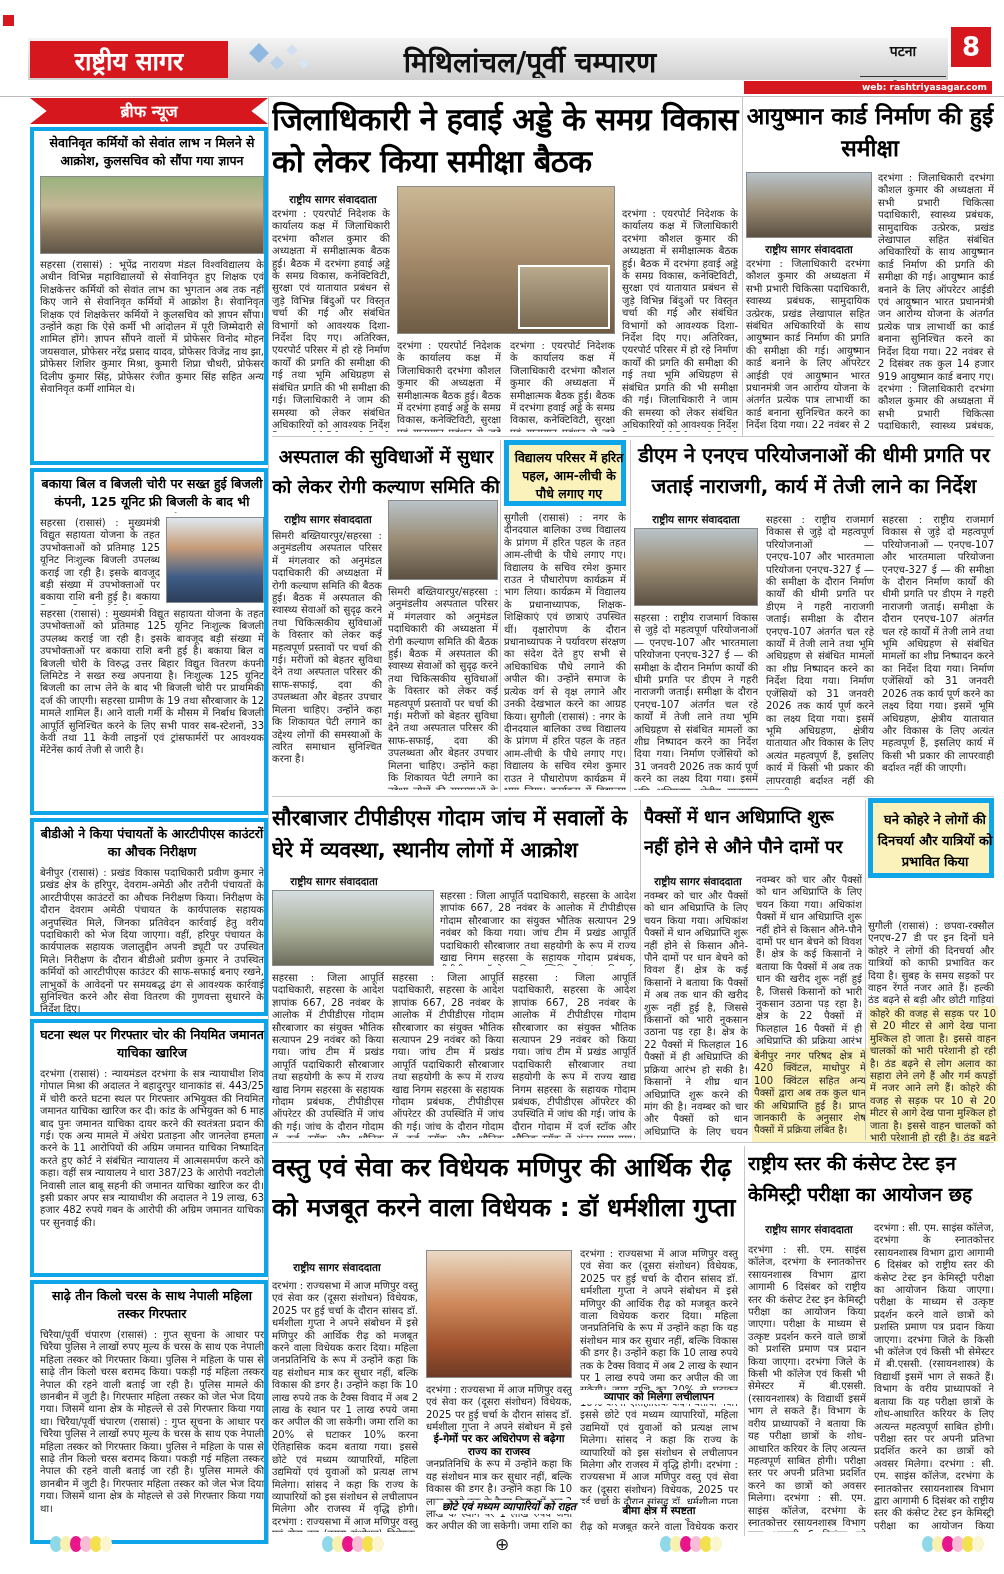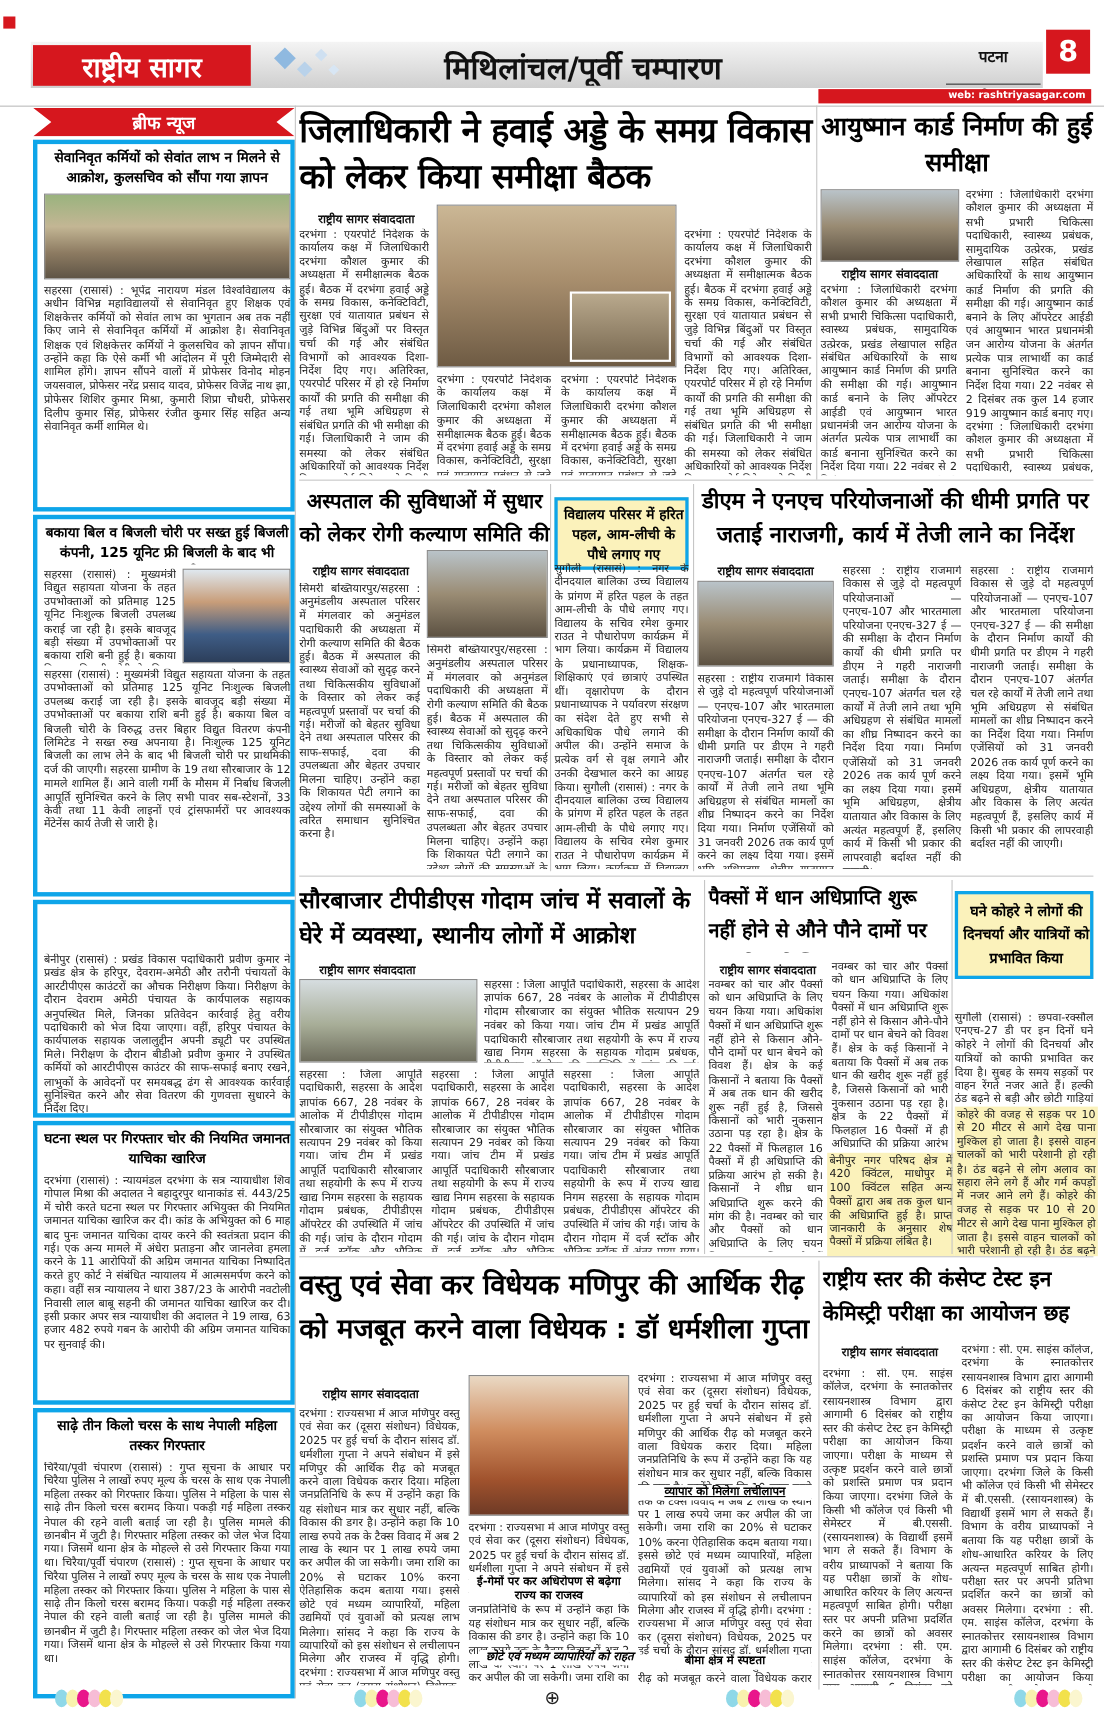--- a/index.html
+++ b/index.html
@@ -35,21 +35,21 @@
   .tx{position:absolute;font-size:10px;line-height:12.4px;text-align:justify;color:#1c1c1c;overflow:hidden;}
   .photo{position:absolute;border:1px solid #8a8a8a;box-sizing:border-box;}
   .ph-group{background:linear-gradient(180deg,#9ab37e 0%,#c3b694 38%,#8c7a61 70%,#5f5546 100%);}
   .ph-office{background:linear-gradient(180deg,#cbb795 0%,#a98f6e 45%,#6e5b44 100%);}
   .ph-meeting{background:linear-gradient(180deg,#b9c3c9 0%,#9a8c74 50%,#5c5142 100%);}
   .ph-portrait{background:linear-gradient(180deg,#dfe8ef 0%,#c89d79 35%,#3f5d86 70%,#2c3e5a 100%);}
   .ph-street{background:linear-gradient(180deg,#d6dde0 0%,#a7ad97 55%,#6d6c5c 100%);}
   .ph-woman{background:linear-gradient(180deg,#ead9c4 0%,#cf8c5e 40%,#a0522d 75%,#6e3a26 100%);}
   .inset{position:absolute;right:4px;bottom:4px;width:88px;height:60px;border:2px solid #fff;
          background:linear-gradient(180deg,#b9a98d,#7a6a52);}
-  .ybox{background:var(--yellow,#fbf2bb);border:3px solid #0ea5e9;box-sizing:border-box;margin-top:12px;}
+  .ybox{background:var(--yellow,#fbf2bb);border:5px solid #0ea5e9;box-sizing:border-box;}
   .yhi{background:var(--yellow,#fbf2bb);}
   .subhead{position:absolute;font-size:10.5px;font-weight:bold;text-align:center;background:#fff;
            color:#000;overflow:hidden;line-height:12.5px;}
   .vrule{position:absolute;width:1px;background:#c6c6c6;}
   .hrule{position:absolute;height:1px;background:#c6c6c6;}
   
   .dots{position:absolute;display:flex;}
   .dot{width:12px;height:16px;border-radius:50%;margin-right:-2px;display:inline-block;}
   .regmark{position:absolute;font-size:17px;color:#222;}
 </style>
@@ -89,20 +89,21 @@
   </div>
 
   <div class="story-box" style="left:30px;top:468px;width:238px;height:347px;">
     <div class="hl center" style="left:4px;top:3px;width:228px;height:38px;font-size:12.5px;line-height:18px;">बकाया बिल व बिजली चोरी पर सख्त हुई बिजली कंपनी, 125 यूनिट फ्री बिजली के बाद भी बकाया जारी</div>
     <div class="photo ph-portrait" style="left:132px;top:45px;width:98px;height:86px;"></div>
     <div class="tx" style="left:6px;top:45px;width:120px;height:88px;">सहरसा (रासासं) : मुख्यमंत्री विद्युत सहायता योजना के तहत उपभोक्ताओं को प्रतिमाह 125 यूनिट निःशुल्क बिजली उपलब्ध कराई जा रही है। इसके बावजूद बड़ी संख्या में उपभोक्ताओं पर बकाया राशि बनी हुई है। बकाया बिल व बिजली चोरी के विरुद्ध उत्तर बिहार विद्युत वितरण कंपनी लिमिटेड ने सख्त रुख अपनाया है। निःशुल्क 125 यूनिट बिजली का लाभ लेने के बाद भी बिजली चोरी पर प्राथमिकी दर्ज की जाएगी। सहरसा ग्रामीण के 19 तथा सौरबाजार के 12 मामले शामिल हैं। आने वाली गर्मी के मौसम में निर्बाध बिजली आपूर्ति सुनिश्चित करने के लिए सभी पावर सब-स्टेशनों, 33 केवी तथा 11 केवी लाइनों एवं ट्रांसफार्मरों पर आवश्यक मेंटेनेंस कार्य तेजी से जारी है।</div>
     <div class="tx" style="left:6px;top:136px;width:224px;height:204px;">सहरसा (रासासं) : मुख्यमंत्री विद्युत सहायता योजना के तहत उपभोक्ताओं को प्रतिमाह 125 यूनिट निःशुल्क बिजली उपलब्ध कराई जा रही है। इसके बावजूद बड़ी संख्या में उपभोक्ताओं पर बकाया राशि बनी हुई है। बकाया बिल व बिजली चोरी के विरुद्ध उत्तर बिहार विद्युत वितरण कंपनी लिमिटेड ने सख्त रुख अपनाया है। निःशुल्क 125 यूनिट बिजली का लाभ लेने के बाद भी बिजली चोरी पर प्राथमिकी दर्ज की जाएगी। सहरसा ग्रामीण के 19 तथा सौरबाजार के 12 मामले शामिल हैं। आने वाली गर्मी के मौसम में निर्बाध बिजली आपूर्ति सुनिश्चित करने के लिए सभी पावर सब-स्टेशनों, 33 केवी तथा 11 केवी लाइनों एवं ट्रांसफार्मरों पर आवश्यक मेंटेनेंस कार्य तेजी से जारी है।</div>
   </div>
 
   <div class="story-box" style="left:30px;top:818px;width:238px;height:198px;">
+    <div class="hl center" style="left:4px;top:3px;width:228px;height:38px;font-size:12.5px;line-height:18px;">बीडीओ ने किया पंचायतों के आरटीपीएस काउंटरों का औचक निरीक्षण</div>
     <div class="tx" style="left:6px;top:45px;width:224px;height:146px;">बेनीपुर (रासासं) : प्रखंड विकास पदाधिकारी प्रवीण कुमार ने प्रखंड क्षेत्र के हरिपुर, देवराम-अमेठी और तरौनी पंचायतों के आरटीपीएस काउंटरों का औचक निरीक्षण किया। निरीक्षण के दौरान देवराम अमेठी पंचायत के कार्यपालक सहायक अनुपस्थित मिले, जिनका प्रतिवेदन कार्रवाई हेतु वरीय पदाधिकारी को भेज दिया जाएगा। वहीं, हरिपुर पंचायत के कार्यपालक सहायक जलालुद्दीन अपनी ड्यूटी पर उपस्थित मिले। निरीक्षण के दौरान बीडीओ प्रवीण कुमार ने उपस्थित कर्मियों को आरटीपीएस काउंटर की साफ-सफाई बनाए रखने, लाभुकों के आवेदनों पर समयबद्ध ढंग से आवश्यक कार्रवाई सुनिश्चित करने और सेवा वितरण की गुणवत्ता सुधारने के निर्देश दिए।</div>
   </div>
 
   <div class="story-box" style="left:30px;top:1019px;width:238px;height:258px;">
     <div class="hl center" style="left:4px;top:3px;width:228px;height:38px;font-size:12.5px;line-height:18px;">घटना स्थल पर गिरफ्तार चोर की नियमित जमानत याचिका खारिज</div>
     <div class="tx" style="left:6px;top:45px;width:224px;height:206px;">दरभंगा (रासासं) : न्यायमंडल दरभंगा के सत्र न्यायाधीश शिव गोपाल मिश्रा की अदालत ने बहादुरपुर थानाकांड सं. 443/25 में चोरी करते घटना स्थल पर गिरफ्तार अभियुक्त की नियमित जमानत याचिका खारिज कर दी। कांड के अभियुक्त को 6 माह बाद पुनः जमानत याचिका दायर करने की स्वतंत्रता प्रदान की गई। एक अन्य मामले में अंधेरा प्रताड़ना और जानलेवा हमला करने के 11 आरोपियों की अग्रिम जमानत याचिका निष्पादित करते हुए कोर्ट ने संबंधित न्यायालय में आत्मसमर्पण करने को कहा। वहीं सत्र न्यायालय ने धारा 387/23 के आरोपी नवटोली निवासी लाल बाबू सहनी की जमानत याचिका खारिज कर दी। इसी प्रकार अपर सत्र न्यायाधीश की अदालत ने 19 लाख, 63 हजार 482 रुपये गबन के आरोपी की अग्रिम जमानत याचिका पर सुनवाई की।</div>
   </div>
 
   <div class="story-box" style="left:30px;top:1280px;width:238px;height:264px;">
     <div class="hl center" style="left:4px;top:3px;width:228px;height:38px;font-size:12.5px;line-height:18px;">साढ़े तीन किलो चरस के साथ नेपाली महिला तस्कर गिरफ्तार</div>
@@ -174,21 +175,21 @@
   <div class="vrule" style="left:640px;top:800px;height:340px;"></div>
   <div class="vrule" style="left:865px;top:800px;height:340px;"></div>
   <div class="hrule" style="left:272px;top:1142px;width:722px;"></div>
 
   <div class="hl" style="left:272px;top:1148px;width:470px;height:80px;font-size:25px;line-height:40px;">वस्तु एवं सेवा कर विधेयक मणिपुर की आर्थिक रीढ़ को मजबूत करने वाला विधेयक : डॉ धर्मशीला गुप्ता</div>
   <div class="byline" style="left:272px;top:1260px;width:130px;">राष्ट्रीय सागर संवाददाता</div>
   <div class="photo ph-woman" style="left:426px;top:1250px;width:146px;height:128px;"></div>
   <div class="tx" style="left:272px;top:1280px;width:146px;height:252px;">दरभंगा : राज्यसभा में आज मणिपुर वस्तु एवं सेवा कर (दूसरा संशोधन) विधेयक, 2025 पर हुई चर्चा के दौरान सांसद डॉ. धर्मशीला गुप्ता ने अपने संबोधन में इसे मणिपुर की आर्थिक रीढ़ को मजबूत करने वाला विधेयक करार दिया। महिला जनप्रतिनिधि के रूप में उन्होंने कहा कि यह संशोधन मात्र कर सुधार नहीं, बल्कि विकास की डगर है। उन्होंने कहा कि 10 लाख रुपये तक के टैक्स विवाद में अब 2 लाख के स्थान पर 1 लाख रुपये जमा कर अपील की जा सकेगी। जमा राशि का 20% से घटाकर 10% करना ऐतिहासिक कदम बताया गया। इससे छोटे एवं मध्यम व्यापारियों, महिला उद्यमियों एवं युवाओं को प्रत्यक्ष लाभ मिलेगा। सांसद ने कहा कि राज्य के व्यापारियों को इस संशोधन से लचीलापन मिलेगा और राजस्व में वृद्धि होगी। दरभंगा : राज्यसभा में आज मणिपुर वस्तु एवं सेवा कर (दूसरा संशोधन) विधेयक, 2025 पर हुई चर्चा के दौरान सांसद डॉ. धर्मशीला गुप्ता ने अपने संबोधन में इसे मणिपुर की आर्थिक रीढ़ को मजबूत करने वाला विधेयक करार दिया। महिला जनप्रतिनिधि के रूप में उन्होंने कहा कि यह संशोधन मात्र कर सुधार नहीं, बल्कि विकास की डगर है। उन्होंने कहा कि 10 लाख रुपये तक के टैक्स विवाद में अब 2 लाख के स्थान पर 1 लाख रुपये जमा कर अपील की जा सकेगी। जमा राशि का 20% से घटाकर 10% करना ऐतिहासिक कदम बताया गया। इससे छोटे एवं मध्यम व्यापारियों, महिला उद्यमियों एवं युवाओं को प्रत्यक्ष लाभ मिलेगा। सांसद ने कहा कि राज्य के व्यापारियों को इस संशोधन से लचीलापन मिलेगा और राजस्व में वृद्धि होगी।</div>
   <div class="tx" style="left:426px;top:1384px;width:146px;height:148px;">दरभंगा : राज्यसभा में आज मणिपुर वस्तु एवं सेवा कर (दूसरा संशोधन) विधेयक, 2025 पर हुई चर्चा के दौरान सांसद डॉ. धर्मशीला गुप्ता ने अपने संबोधन में इसे मणिपुर की आर्थिक रीढ़ को मजबूत करने वाला विधेयक करार दिया। महिला जनप्रतिनिधि के रूप में उन्होंने कहा कि यह संशोधन मात्र कर सुधार नहीं, बल्कि विकास की डगर है। उन्होंने कहा कि 10 लाख रुपये तक के टैक्स विवाद में अब 2 लाख के स्थान पर 1 लाख रुपये जमा कर अपील की जा सकेगी। जमा राशि का 20% से घटाकर 10% करना ऐतिहासिक कदम बताया गया। इससे छोटे एवं मध्यम व्यापारियों, महिला उद्यमियों एवं युवाओं को प्रत्यक्ष लाभ मिलेगा। सांसद ने कहा कि राज्य के व्यापारियों को इस संशोधन से लचीलापन मिलेगा और राजस्व में वृद्धि होगी।</div>
   <div class="tx" style="left:580px;top:1248px;width:158px;height:284px;">दरभंगा : राज्यसभा में आज मणिपुर वस्तु एवं सेवा कर (दूसरा संशोधन) विधेयक, 2025 पर हुई चर्चा के दौरान सांसद डॉ. धर्मशीला गुप्ता ने अपने संबोधन में इसे मणिपुर की आर्थिक रीढ़ को मजबूत करने वाला विधेयक करार दिया। महिला जनप्रतिनिधि के रूप में उन्होंने कहा कि यह संशोधन मात्र कर सुधार नहीं, बल्कि विकास की डगर है। उन्होंने कहा कि 10 लाख रुपये तक के टैक्स विवाद में अब 2 लाख के स्थान पर 1 लाख रुपये जमा कर अपील की जा सकेगी। जमा राशि का 20% से घटाकर 10% करना ऐतिहासिक कदम बताया गया। इससे छोटे एवं मध्यम व्यापारियों, महिला उद्यमियों एवं युवाओं को प्रत्यक्ष लाभ मिलेगा। सांसद ने कहा कि राज्य के व्यापारियों को इस संशोधन से लचीलापन मिलेगा और राजस्व में वृद्धि होगी। दरभंगा : राज्यसभा में आज मणिपुर वस्तु एवं सेवा कर (दूसरा संशोधन) विधेयक, 2025 पर हुई चर्चा के दौरान सांसद डॉ. धर्मशीला गुप्ता ने अपने संबोधन में इसे मणिपुर की आर्थिक रीढ़ को मजबूत करने वाला विधेयक करार दिया। महिला जनप्रतिनिधि के रूप में उन्होंने कहा कि यह संशोधन मात्र कर सुधार नहीं, बल्कि विकास की डगर है। उन्होंने कहा कि 10 लाख रुपये तक के टैक्स विवाद में अब 2 लाख के स्थान पर 1 लाख रुपये जमा कर अपील की जा सकेगी। जमा राशि का 20% से घटाकर 10% करना ऐतिहासिक कदम बताया गया। इससे छोटे एवं मध्यम व्यापारियों, महिला उद्यमियों एवं युवाओं को प्रत्यक्ष लाभ मिलेगा। सांसद ने कहा कि राज्य के व्यापारियों को इस संशोधन से लचीलापन मिलेगा और राजस्व में वृद्धि होगी।</div>
-  <div class="subhead" style="left:580px;top:1350px;width:158px;height:14px;text-decoration:underline;">व्यापार को मिलेगा लचीलापन</div>
+  <div class="subhead" style="left:580px;top:1390px;width:158px;height:14px;">व्यापार को मिलेगा लचीलापन</div>
   <div class="subhead" style="left:426px;top:1432px;width:146px;height:26px;">ई-गेमों पर कर अधिरोपण से बढ़ेगा राज्य का राजस्व</div>
   <div class="subhead" style="left:436px;top:1500px;width:146px;height:14px;font-style:italic;">छोटे एवं मध्यम व्यापारियों को राहत</div>
   <div class="subhead" style="left:580px;top:1504px;width:158px;height:14px;">बीमा क्षेत्र में स्पष्टता</div>
 
   <div class="hl" style="left:748px;top:1148px;width:246px;height:62px;font-size:19px;line-height:31px;">राष्ट्रीय स्तर की कंसेप्ट टेस्ट इन केमिस्ट्री परीक्षा का आयोजन छह दिसंबर को</div>
   <div class="byline" style="left:748px;top:1222px;width:122px;">राष्ट्रीय सागर संवाददाता</div>
   <div class="tx" style="left:748px;top:1244px;width:118px;height:288px;">दरभंगा : सी. एम. साइंस कॉलेज, दरभंगा के स्नातकोत्तर रसायनशास्त्र विभाग द्वारा आगामी 6 दिसंबर को राष्ट्रीय स्तर की कंसेप्ट टेस्ट इन केमिस्ट्री परीक्षा का आयोजन किया जाएगा। परीक्षा के माध्यम से उत्कृष्ट प्रदर्शन करने वाले छात्रों को प्रशस्ति प्रमाण पत्र प्रदान किया जाएगा। दरभंगा जिले के किसी भी कॉलेज एवं किसी भी सेमेस्टर में बी.एससी. (रसायनशास्त्र) के विद्यार्थी इसमें भाग ले सकते हैं। विभाग के वरीय प्राध्यापकों ने बताया कि यह परीक्षा छात्रों के शोध-आधारित करियर के लिए अत्यन्त महत्वपूर्ण साबित होगी। परीक्षा स्तर पर अपनी प्रतिभा प्रदर्शित करने का छात्रों को अवसर मिलेगा। दरभंगा : सी. एम. साइंस कॉलेज, दरभंगा के स्नातकोत्तर रसायनशास्त्र विभाग द्वारा आगामी 6 दिसंबर को राष्ट्रीय स्तर की कंसेप्ट टेस्ट इन केमिस्ट्री परीक्षा का आयोजन किया जाएगा। परीक्षा के माध्यम से उत्कृष्ट प्रदर्शन करने वाले छात्रों को प्रशस्ति प्रमाण पत्र प्रदान किया जाएगा। दरभंगा जिले के किसी भी कॉलेज एवं किसी भी सेमेस्टर में बी.एससी. (रसायनशास्त्र) के विद्यार्थी इसमें भाग ले सकते हैं। विभाग के वरीय प्राध्यापकों ने बताया कि यह परीक्षा छात्रों के शोध-आधारित करियर के लिए अत्यन्त महत्वपूर्ण साबित होगी। परीक्षा स्तर पर अपनी प्रतिभा प्रदर्शित करने का छात्रों को अवसर मिलेगा।</div>
   <div class="tx" style="left:874px;top:1222px;width:120px;height:310px;">दरभंगा : सी. एम. साइंस कॉलेज, दरभंगा के स्नातकोत्तर रसायनशास्त्र विभाग द्वारा आगामी 6 दिसंबर को राष्ट्रीय स्तर की कंसेप्ट टेस्ट इन केमिस्ट्री परीक्षा का आयोजन किया जाएगा। परीक्षा के माध्यम से उत्कृष्ट प्रदर्शन करने वाले छात्रों को प्रशस्ति प्रमाण पत्र प्रदान किया जाएगा। दरभंगा जिले के किसी भी कॉलेज एवं किसी भी सेमेस्टर में बी.एससी. (रसायनशास्त्र) के विद्यार्थी इसमें भाग ले सकते हैं। विभाग के वरीय प्राध्यापकों ने बताया कि यह परीक्षा छात्रों के शोध-आधारित करियर के लिए अत्यन्त महत्वपूर्ण साबित होगी। परीक्षा स्तर पर अपनी प्रतिभा प्रदर्शित करने का छात्रों को अवसर मिलेगा। दरभंगा : सी. एम. साइंस कॉलेज, दरभंगा के स्नातकोत्तर रसायनशास्त्र विभाग द्वारा आगामी 6 दिसंबर को राष्ट्रीय स्तर की कंसेप्ट टेस्ट इन केमिस्ट्री परीक्षा का आयोजन किया जाएगा। परीक्षा के माध्यम से उत्कृष्ट प्रदर्शन करने वाले छात्रों को प्रशस्ति प्रमाण पत्र प्रदान किया जाएगा। दरभंगा जिले के किसी भी कॉलेज एवं किसी भी सेमेस्टर में बी.एससी. (रसायनशास्त्र) के विद्यार्थी इसमें भाग ले सकते हैं। विभाग के वरीय प्राध्यापकों ने बताया कि यह परीक्षा छात्रों के शोध-आधारित करियर के लिए अत्यन्त महत्वपूर्ण साबित होगी। परीक्षा स्तर पर अपनी प्रतिभा प्रदर्शित करने का छात्रों को अवसर मिलेगा।</div>
 
   <div class="vrule" style="left:744px;top:1146px;height:390px;"></div>

